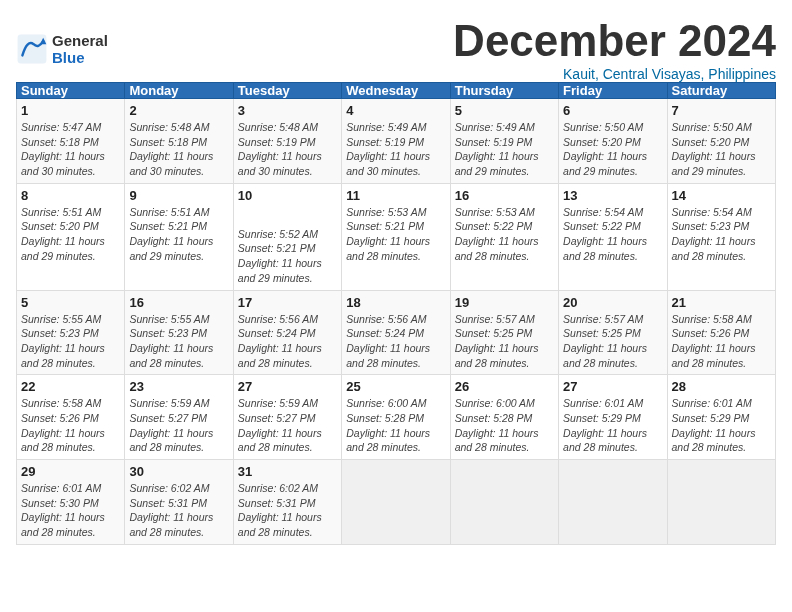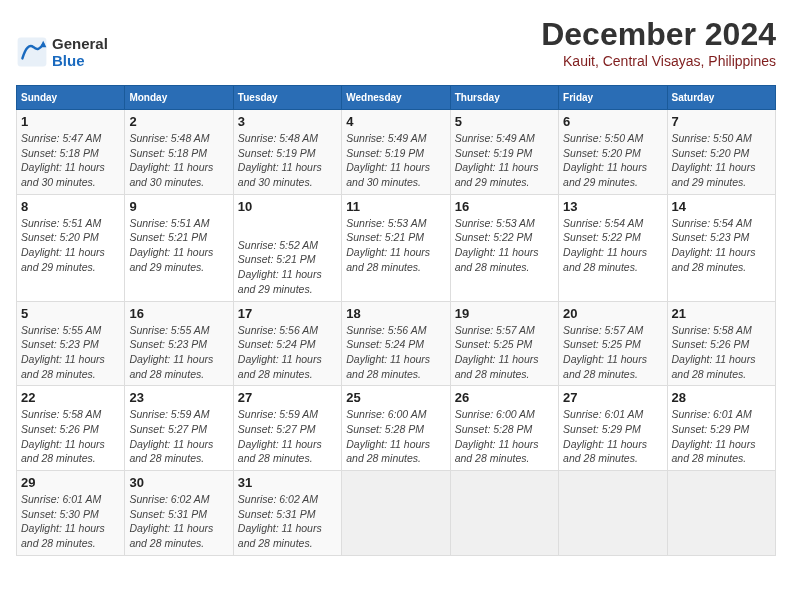--- a/index.html
+++ b/index.html
@@ -6,55 +6,55 @@
     body {
       font-family: Arial, sans-serif;
       background: #fff;
       width: 792px;
       min-height: 612px;
       padding: 16px;
     }
     .header-area {
       display: flex;
       justify-content: space-between;
-      align-items: flex-end;
-      margin-bottom: 16px;
+      align-items: center;
+      margin-bottom: 0;
     }
     .logo {
       display: flex;
       align-items: center;
       gap: 4px;
     }
     .logo-icon {
       width: 32px;
       height: 32px;
     }
     .title-area {
       text-align: right;
     }
     .main-title {
-      font-size: 32px;
+      font-size: 44px;
       font-weight: bold;
       color: #333;
     }
     .subtitle {
       font-size: 14px;
-      color: #7f1d1d;
+      color: #0369a1;
     }
     table {
       width: 100%;
       border-collapse: collapse;
       font-size: 11px;
     }
     thead tr th {
       background: #2a6db5;
       color: #fff;
-      padding: 6px 4px;
+      padding: 0 4px;
       text-align: left;
-      font-size: 10px;
+      font-size: 13px;
       font-weight: bold;
       border: 1px solid #1a5a9a;
     }
     tbody tr td {
       border: 1px solid #ddd;
       padding: 4px 4px;
       vertical-align: top;
       font-size: 10.5px;
       color: #333;
       background: #fff;

